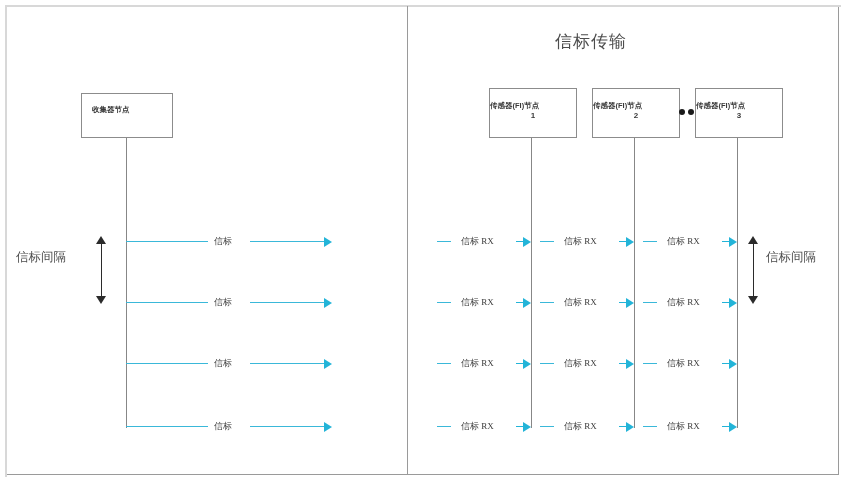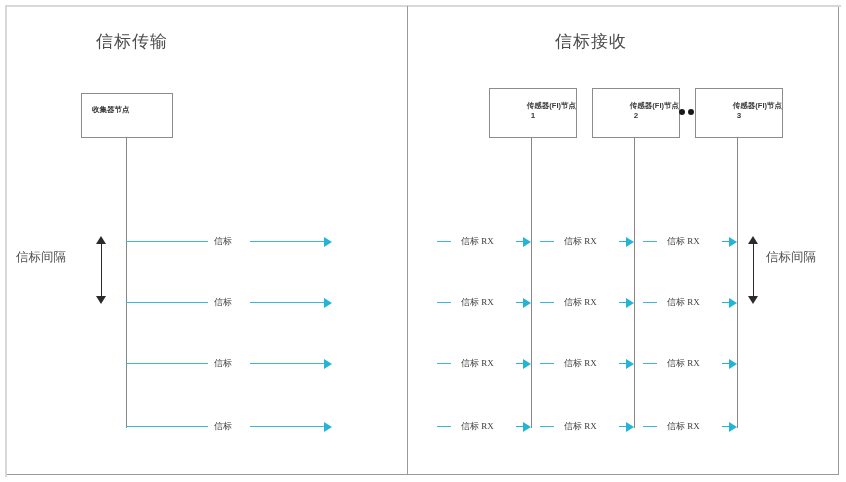--- a/index.html
+++ b/index.html
@@ -75,21 +75,21 @@
   }
   .node-box.collector .node-label {
     left: 10px;
     top: 11px;
     text-align: left;
   }
   .node-box.sensor .node-label {
     left: 0;
     right: 0;
     top: 12px;
-    text-align: right;
+    text-align: left;
   }
   .node-box .node-index {
     position: absolute;
     left: 0;
     right: 0;
     top: 22px;
     text-align: center;
     font-size: 8px;
     color: #3a3a3a;
     font-weight: bold;
@@ -203,21 +203,20 @@
 </style>
 </head>
 <body>
 
 <div id="canvas">
 
   <div class="frame"></div>
   <div class="frame-shadow"></div>
   <div class="divider"></div>
 
-  <div class="panel-title" id="title-left">信标传输</div>
 
   <div class="node-box collector" style="left:81px; top:93px; width:92px; height:45px;">
     <div class="node-label">收集器节点</div>
   </div>
 
   <div class="lifeline" style="left:126px; top:138px; height:290px;"></div>
 
   <div class="interval-label" style="left:16px; top:249px;">信标间隔</div>
   <div class="interval-arrow" style="left:96px; top:236px; height:68px;">
     <div class="tip-up"></div>
@@ -246,21 +245,21 @@
     <div class="arrow-head" style="left:198px;"></div>
   </div>
 
   <div class="beacon-row" style="left:126px; top:420px; width:210px;">
     <div class="beacon-seg" style="left:0px; width:82px;"></div>
     <div class="beacon-text" style="left:88px;">信标</div>
     <div class="beacon-seg" style="left:124px; width:76px;"></div>
     <div class="arrow-head" style="left:198px;"></div>
   </div>
 
-  <div class="panel-title" id="title-right">信标接收</div>
+  <div class="panel-title" id="title-right">信标传输</div>
 
   <div class="node-box sensor" style="left:489px; top:88px; width:88px; height:50px;">
     <div class="node-label">传感器(FI)节点</div>
     <div class="node-index">1</div>
   </div>
   <div class="node-box sensor" style="left:592px; top:88px; width:88px; height:50px;">
     <div class="node-label">传感器(FI)节点</div>
     <div class="node-index">2</div>
   </div>
   <div class="node-box sensor" style="left:695px; top:88px; width:88px; height:50px;">

